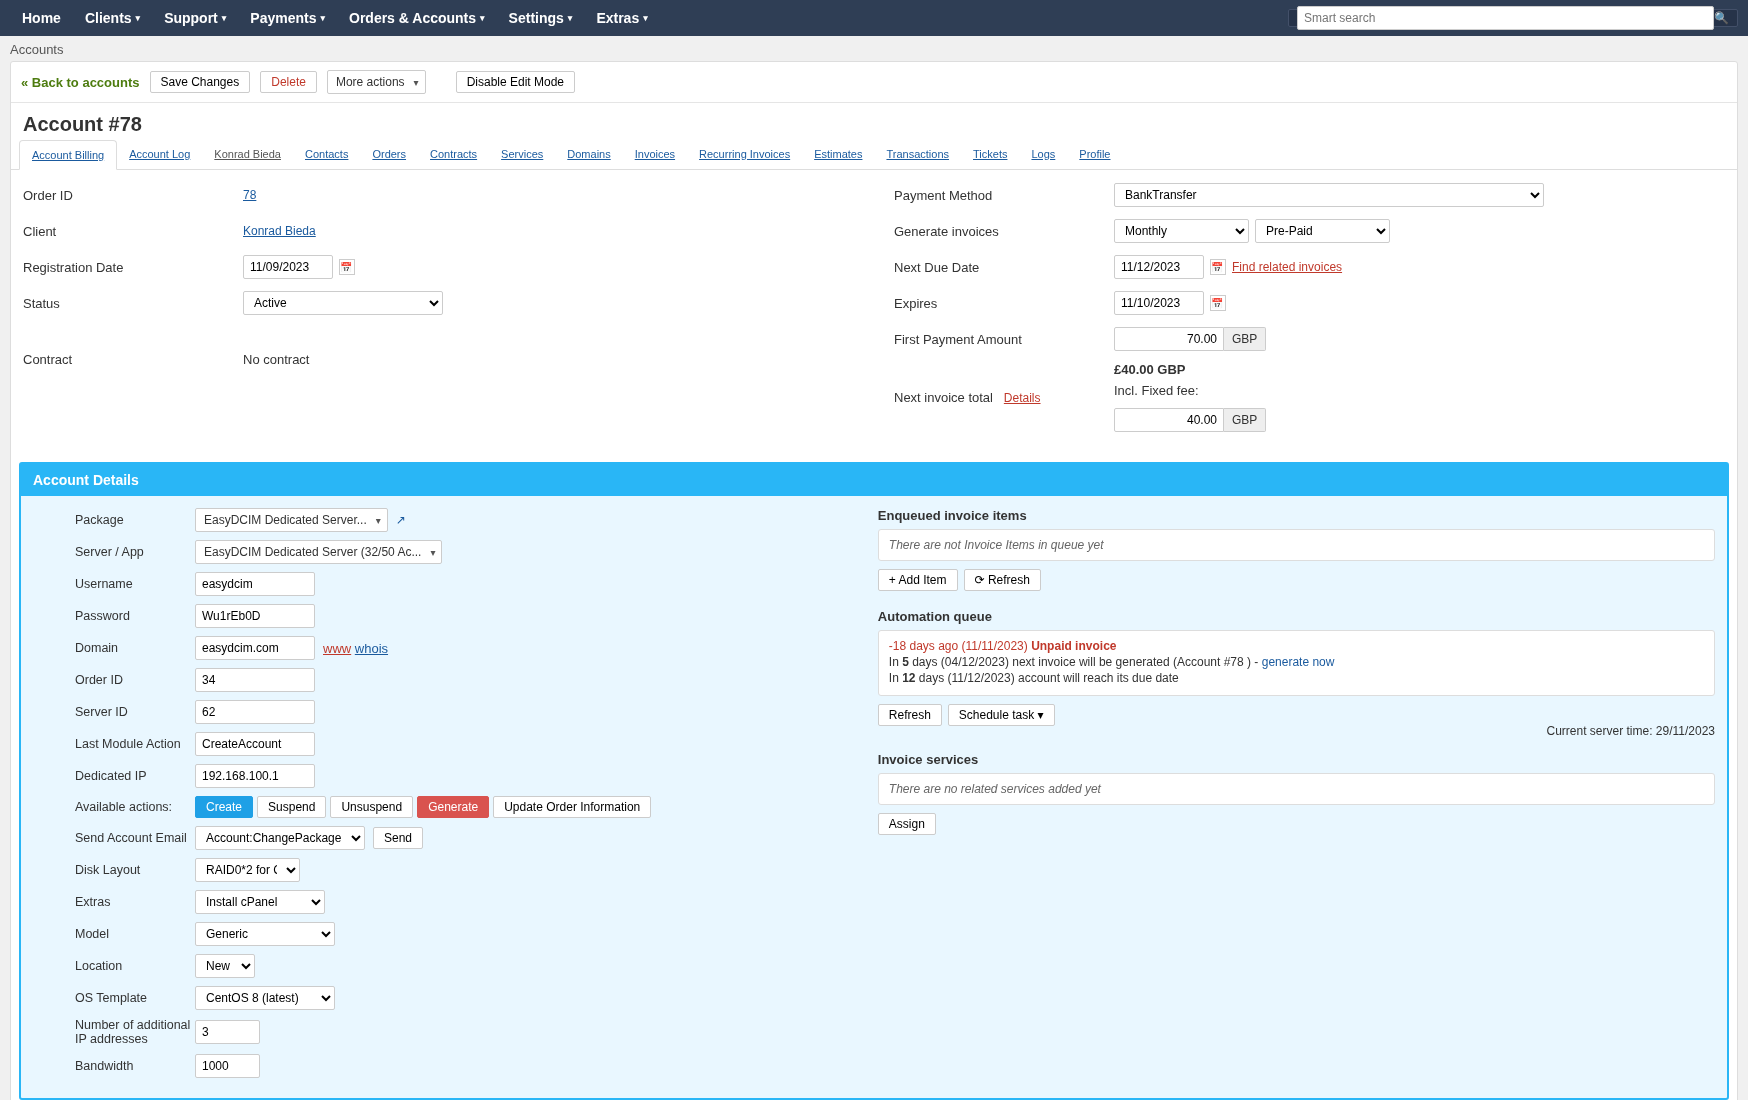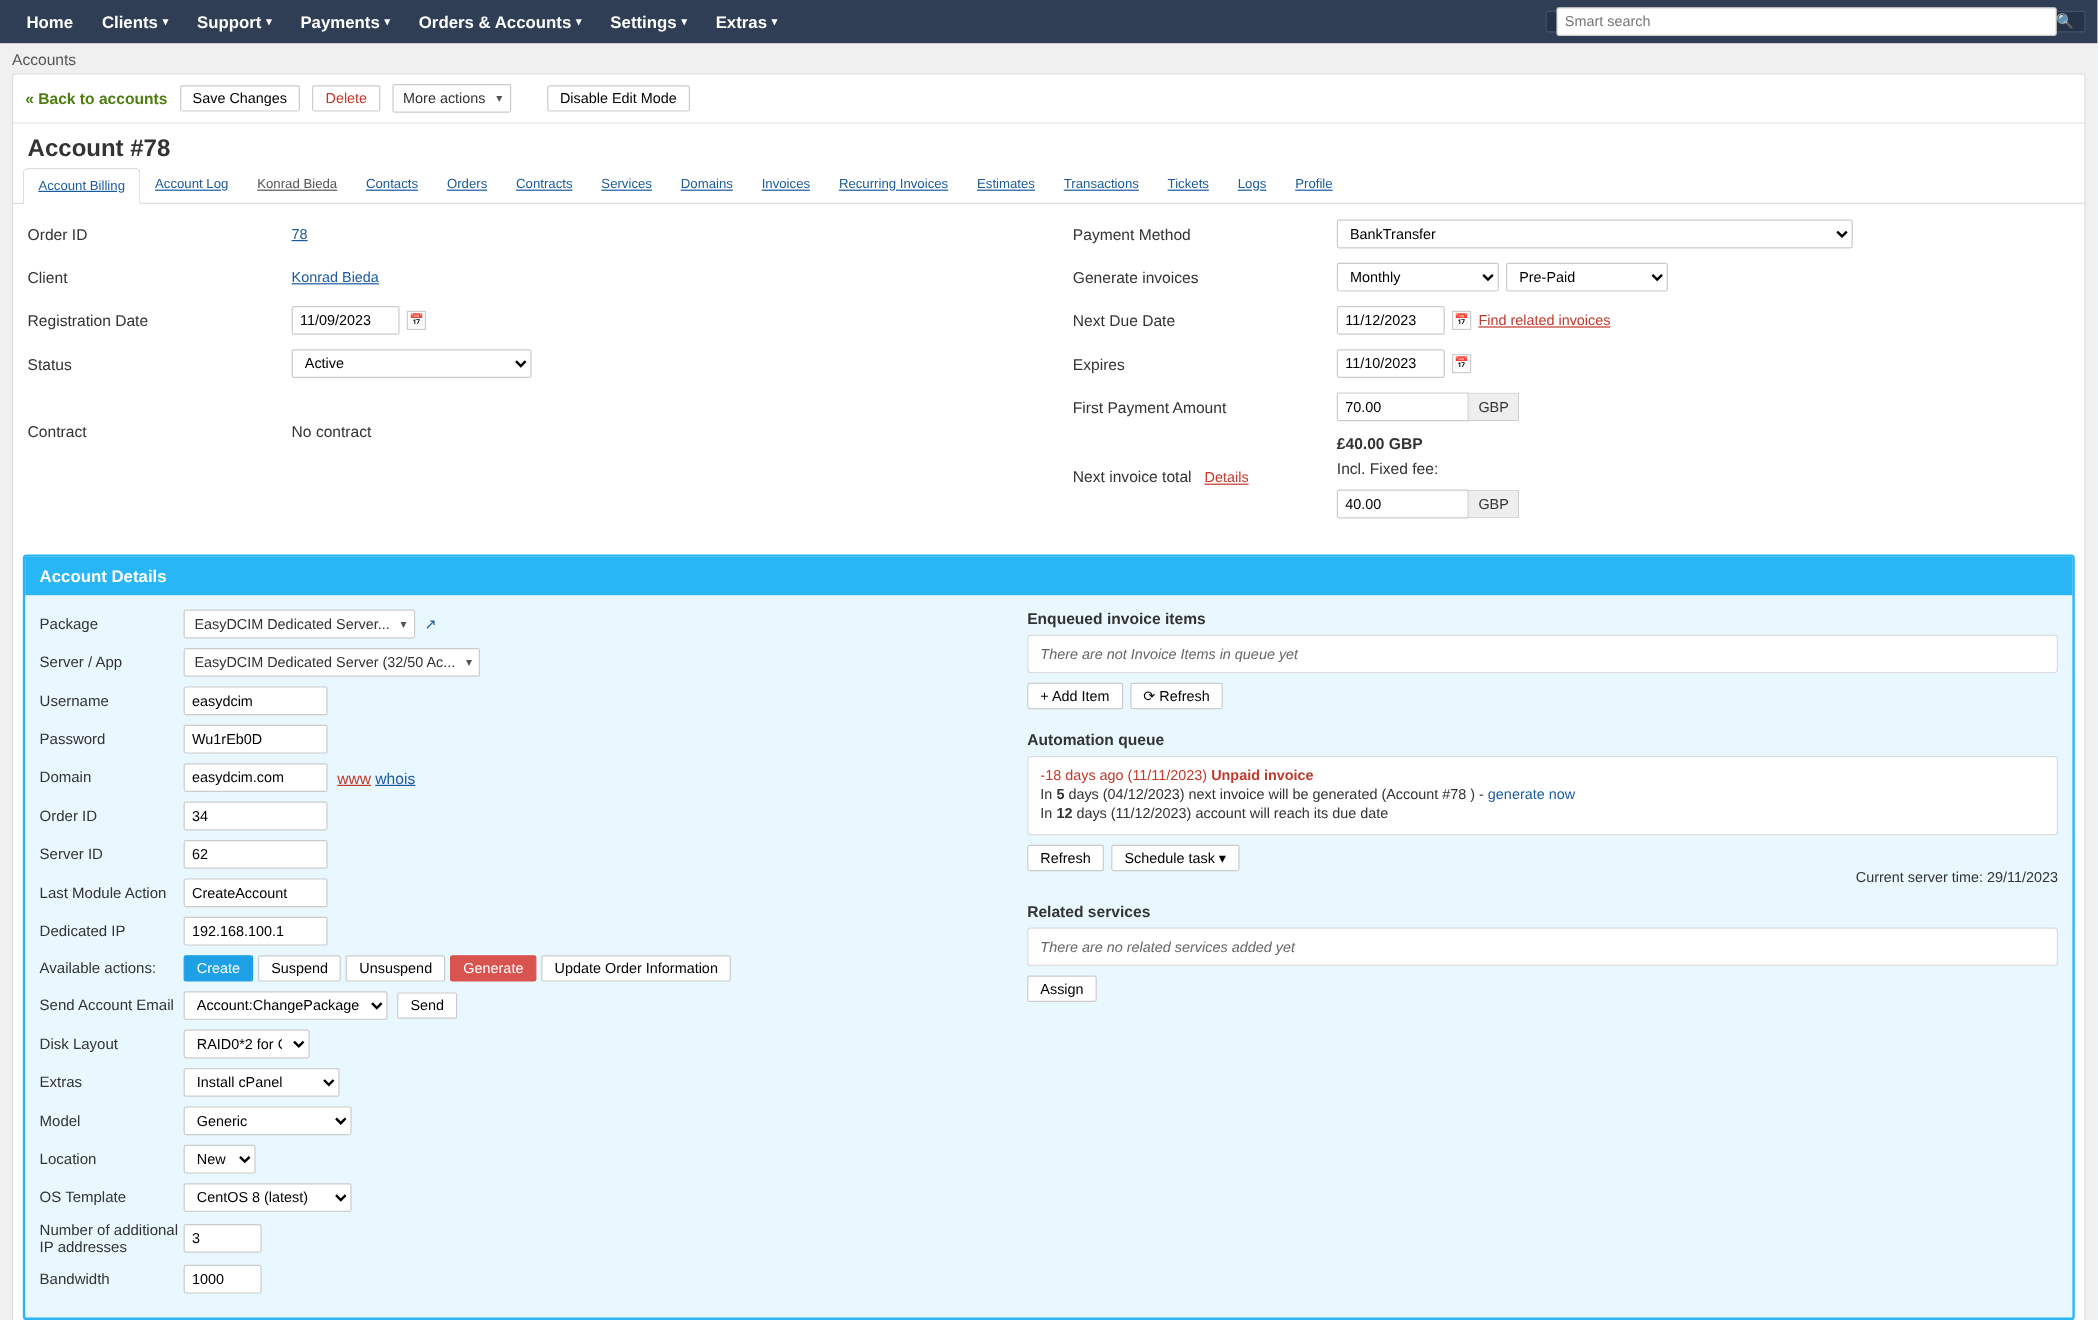--- a/index.html
+++ b/index.html
@@ -27,25 +27,25 @@
 .tab.active { border:1px solid #ddd; border-bottom:1px solid #fff; border-radius:4px 4px 0 0; margin-bottom:-1px; background:#fff; color:#1a5a9e; font-weight:500;}
 .tab.plain { color:#555; }
 .two-col { display:flex; padding:12px; gap:40px;}
 .col { flex:1;}
 .row { display:flex; align-items:center; margin-bottom:10px; min-height:26px;}
 .row label { width:220px; font-size:13px; color:#333;}
 .row .val { font-size:13px; flex:1; display:flex; align-items:center; gap:6px;}
 input[type="text"], select { font-size:12px; padding:3px 6px; border:1px solid #ccc; border-radius:2px; height:24px; background:#fff;}
 .cal-icon { width:16px; height:16px; border:1px solid #ccc; display:inline-flex; align-items:center; justify-content:center; font-size:10px; background:#fff;}
 .addon-input { display:flex; }
-.addon-input input { width:110px; border-radius:2px 0 0 2px; }
+.addon-input input { width:110px; border-radius:2px 0 0 2px;text-align:right; }
 .addon-input .addon { border:1px solid #ccc; border-left:none; background:#eee; padding:3px 8px; font-size:12px; border-radius:0 2px 2px 0; display:flex; align-items:center;}
 .details-panel { background:#e9f7ff; border:2px solid #29b6f6; border-radius:3px; margin:8px;}
 .details-header { background:#29b6f6; color:#fff; padding:8px 12px; font-weight:bold; font-size:14px;}
-.details-body { display:flex; padding:12px; gap:30px;}
+.details-body { display:flex; padding:12px; gap:30px;margin-left:42px;}
 .details-left { width:48%; }
 .details-right { width:52%; }
 .details-row { display:flex; align-items:center; margin-bottom:8px;}
 .details-row label { width:120px; font-size:12.5px; }
 .details-row .controls { flex:1; display:flex; align-items:center; gap:8px;}
 .ext-icon { color:#1a5a9e; font-size:12px; }
 .small-input { width:120px; }
 .sm-input { width:65px; }
 .section-title { font-weight:bold; font-size:13px; margin-bottom:6px; }
 .info-box { background:#fff; border:1px solid #ddd; border-radius:3px; padding:8px 10px; margin-bottom:8px; font-size:12px;}
@@ -355,21 +355,21 @@
             <div class="line"><span class="red"><span>-18 days ago (11/11/2023) </span><b>Unpaid invoice</b></span></div>
             <div class="line"><span>In </span><b>5</b><span> days (04/12/2023) next invoice will be generated (Account #78 ) - </span><a>generate now</a></div>
             <div class="line"><span>In </span><b>12</b><span> days (11/12/2023) account will reach its due date</span></div>
           </div>
           <div class="row-buttons">
             <button class="btn">Refresh</button>
             <button class="btn">Schedule task ▾</button>
           </div>
           <div class="srv-time">Current server time: 29/11/2023</div>
 
-          <div class="section-title">Related services</div>
+          <div class="section-title">Invoice services</div>
           <div class="info-box"><span class="empty">There are no related services added yet</span></div>
           <div class="row-buttons">
               <button class="btn">Assign</button>
             </div>
         </div>
       </div>
     </div>
   </div>
 </div>
 

